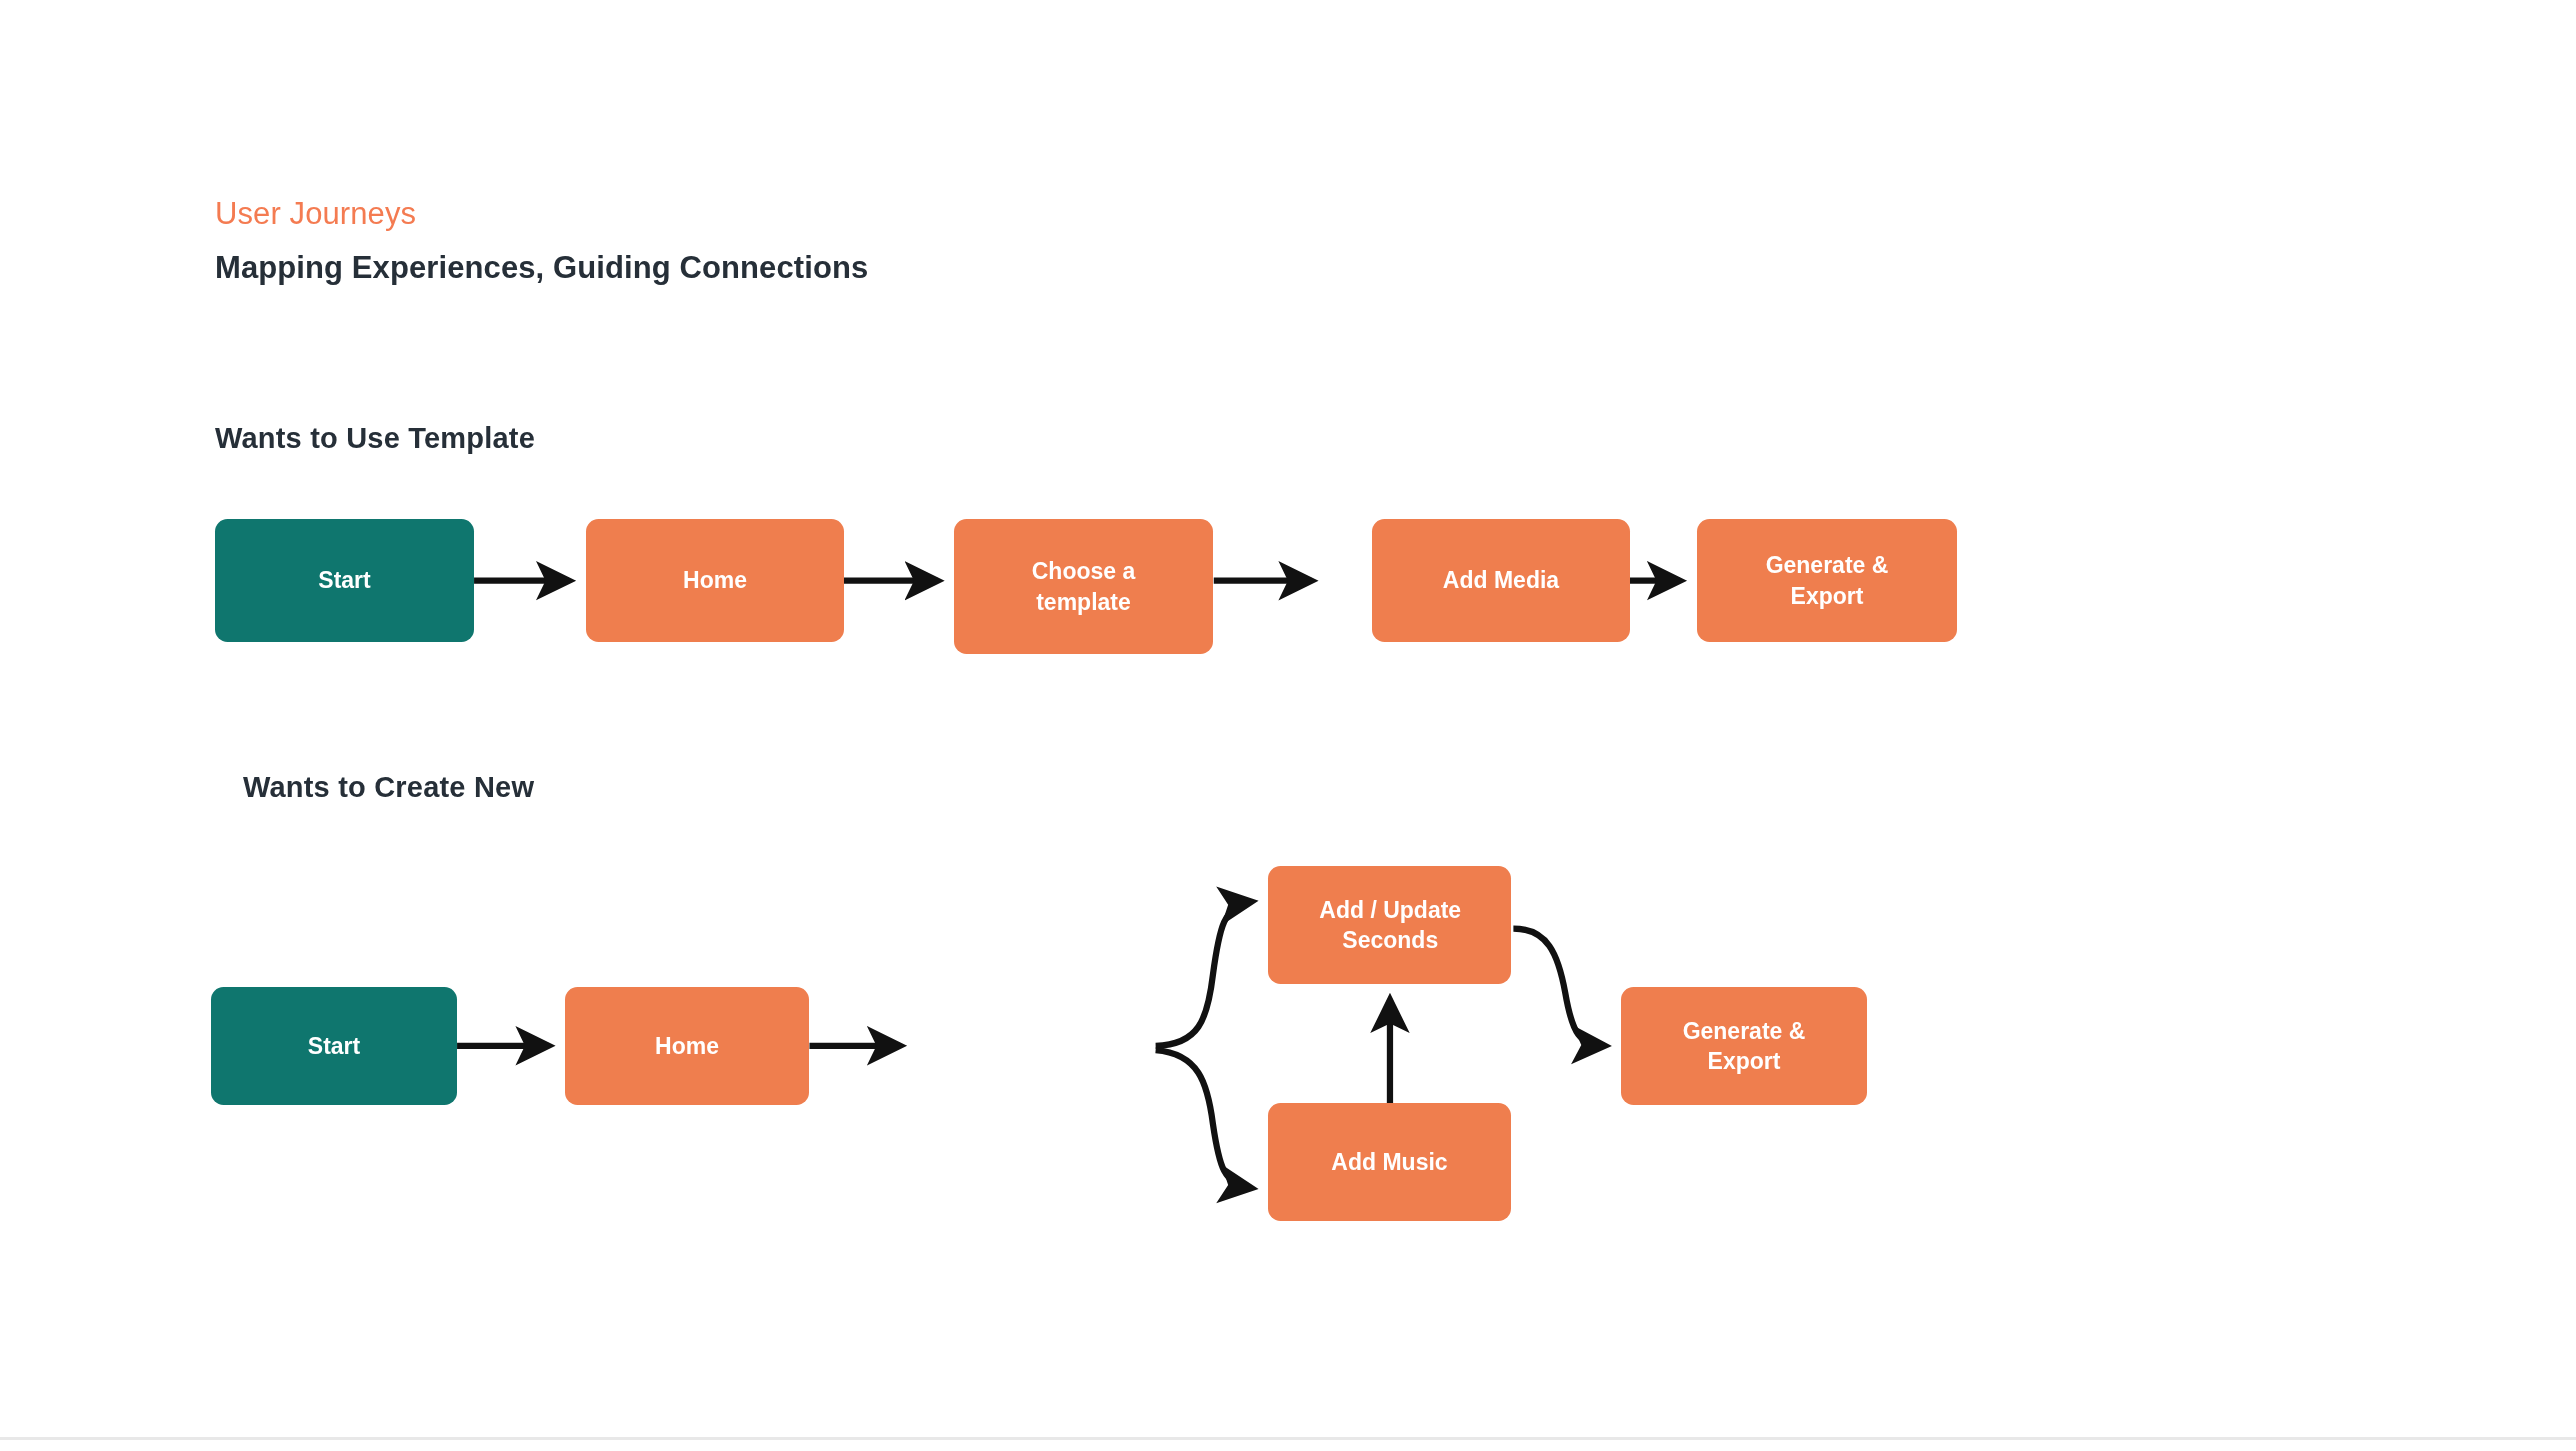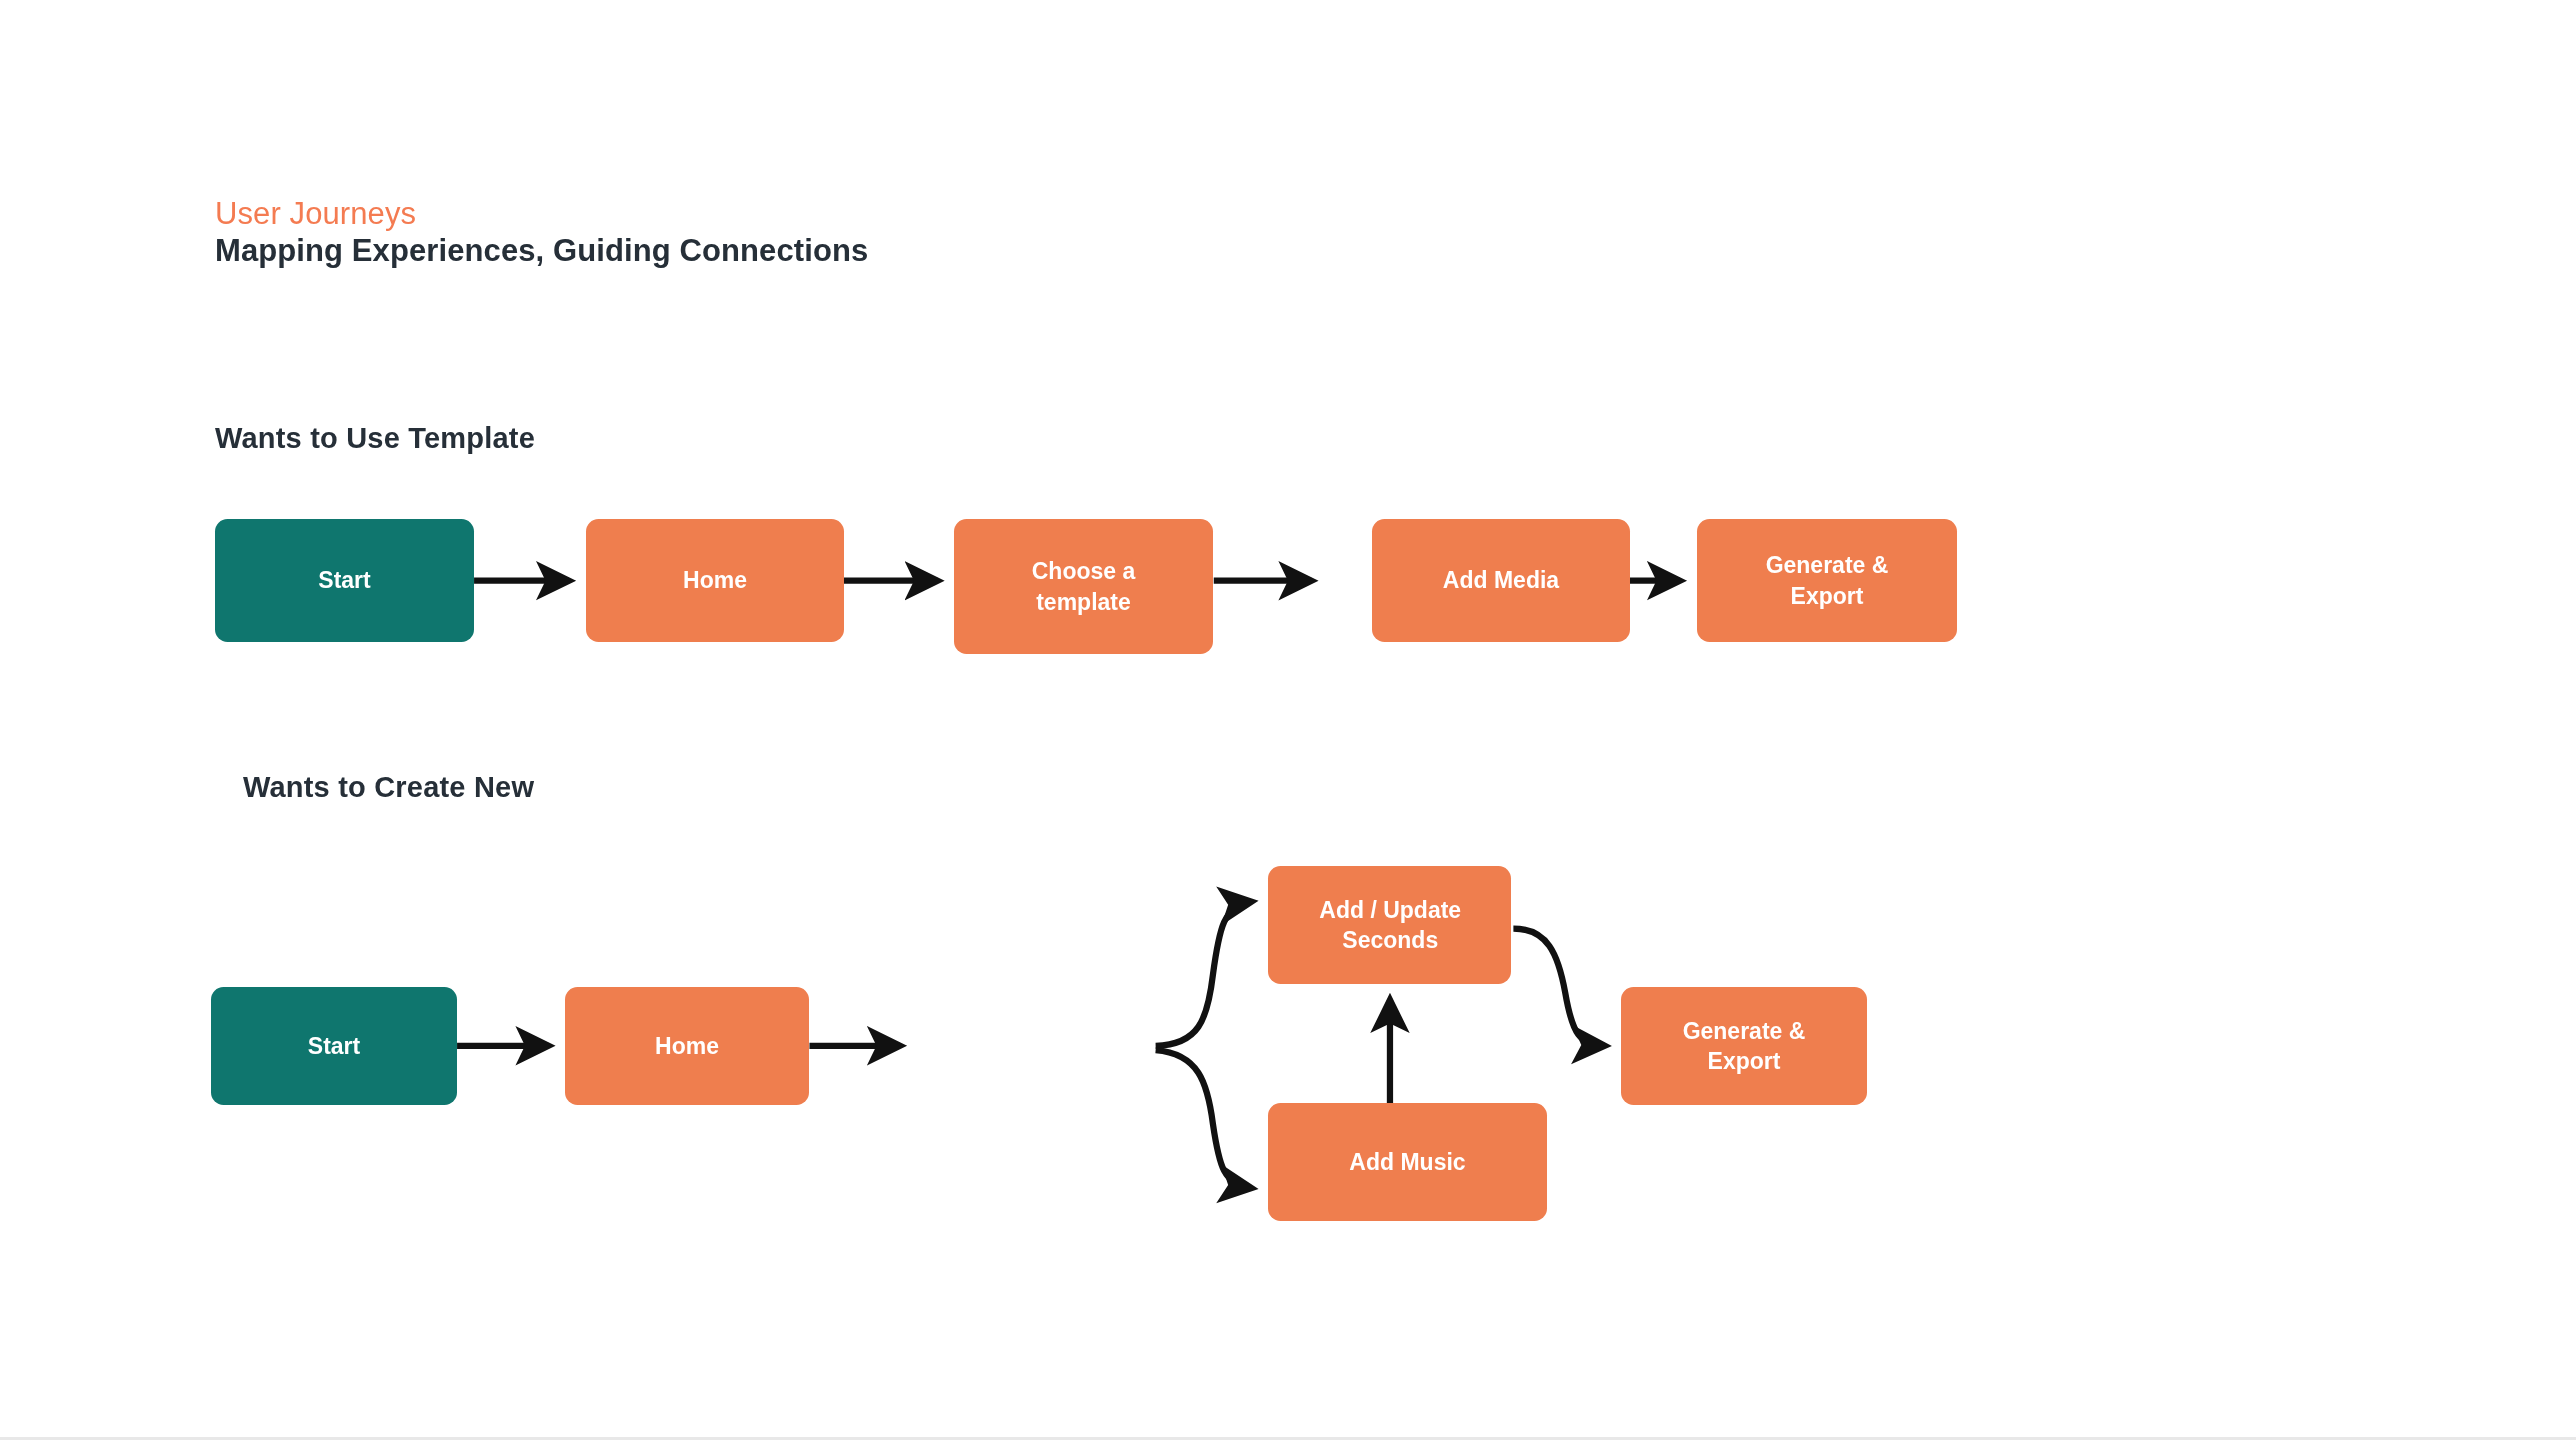--- a/index.html
+++ b/index.html
@@ -25,20 +25,21 @@
     color: #F47B51;
     letter-spacing: 0.1px;
     line-height: 1.2;
   }
   #subtitle {
     font-size: 31px;
     font-weight: 700;
     color: #262F38;
     letter-spacing: 0.1px;
     line-height: 1.2;
+    margin-top: 17px;
   }
 
   
   .section-title {
     position: absolute;
     font-size: 29px;
     font-weight: 700;
     color: #262F38;
     letter-spacing: 0.2px;
     white-space: nowrap;
@@ -129,21 +130,21 @@
         <path d="M 1292 1174 C 1340 1178 1350 1210 1356 1256 C 1363 1304 1368 1324 1399 1328"></path>
         <line x1="1554" y1="1233" x2="1554" y2="1118"></line>
         <path d="M 1692 1038 C 1730 1038 1742 1066 1750 1110 C 1758 1156 1766 1168 1794 1169"></path>
       </g>
     </svg>
 
     <div class="node start" style="left:211px; top:987px; width:246px; height:118px;">Start</div>
     <div class="node step" style="left:565px; top:987px; width:244px; height:118px;">Home</div>
     <div class="node step" style="left:1268px; top:866px; width:243px; height:118px;padding-left:14px;">Add / Update
 Seconds</div>
-    <div class="node step" style="left:1268px; top:1103px; width:279px; height:118px;">Add Music</div>
+    <div class="node step" style="left:1268px; top:1103px; width:243px; height:118px;">Add Music</div>
     <div class="node step" style="left:1621px; top:987px; width:246px; height:118px;">Generate &amp;
 Export</div>
   </div>
 
   <div id="bottom-divider"></div>
 
 </div>
 
 
 </body></html>

